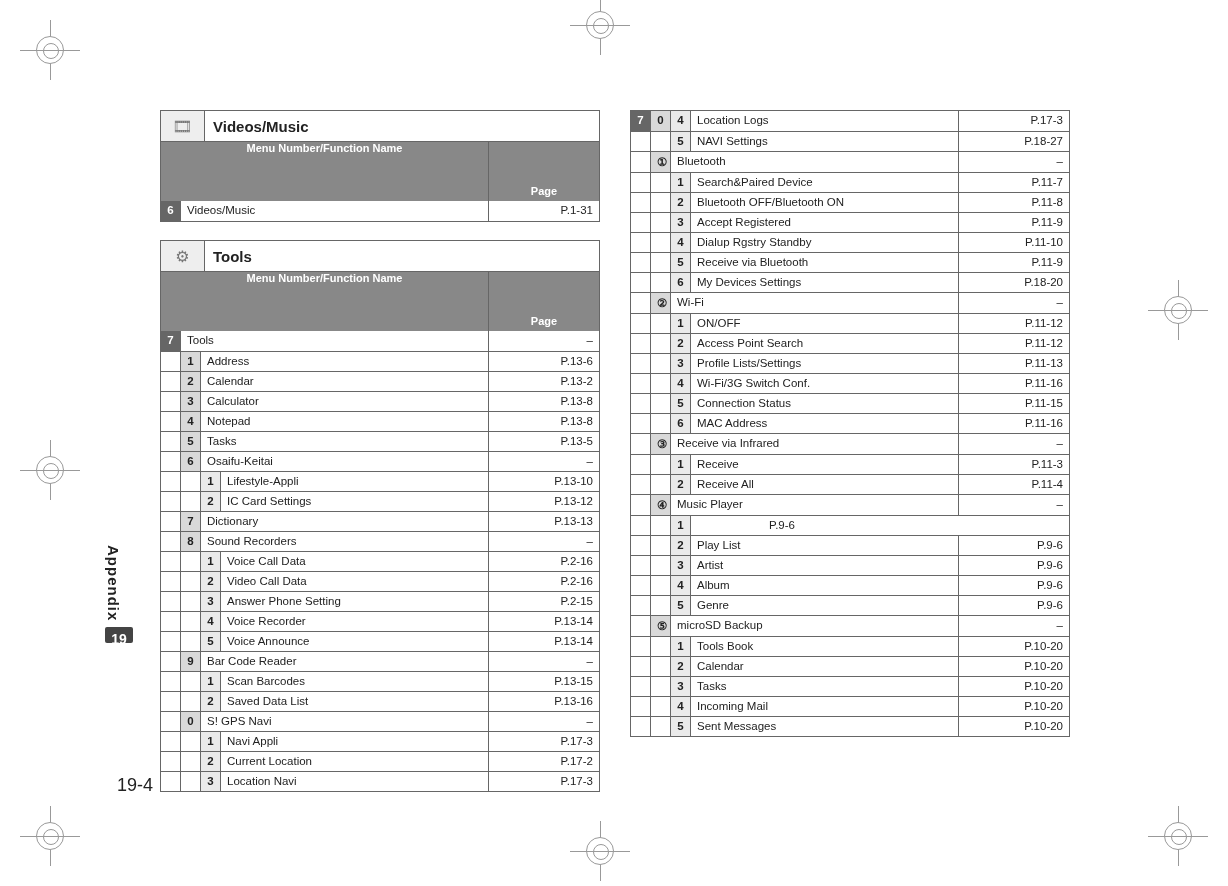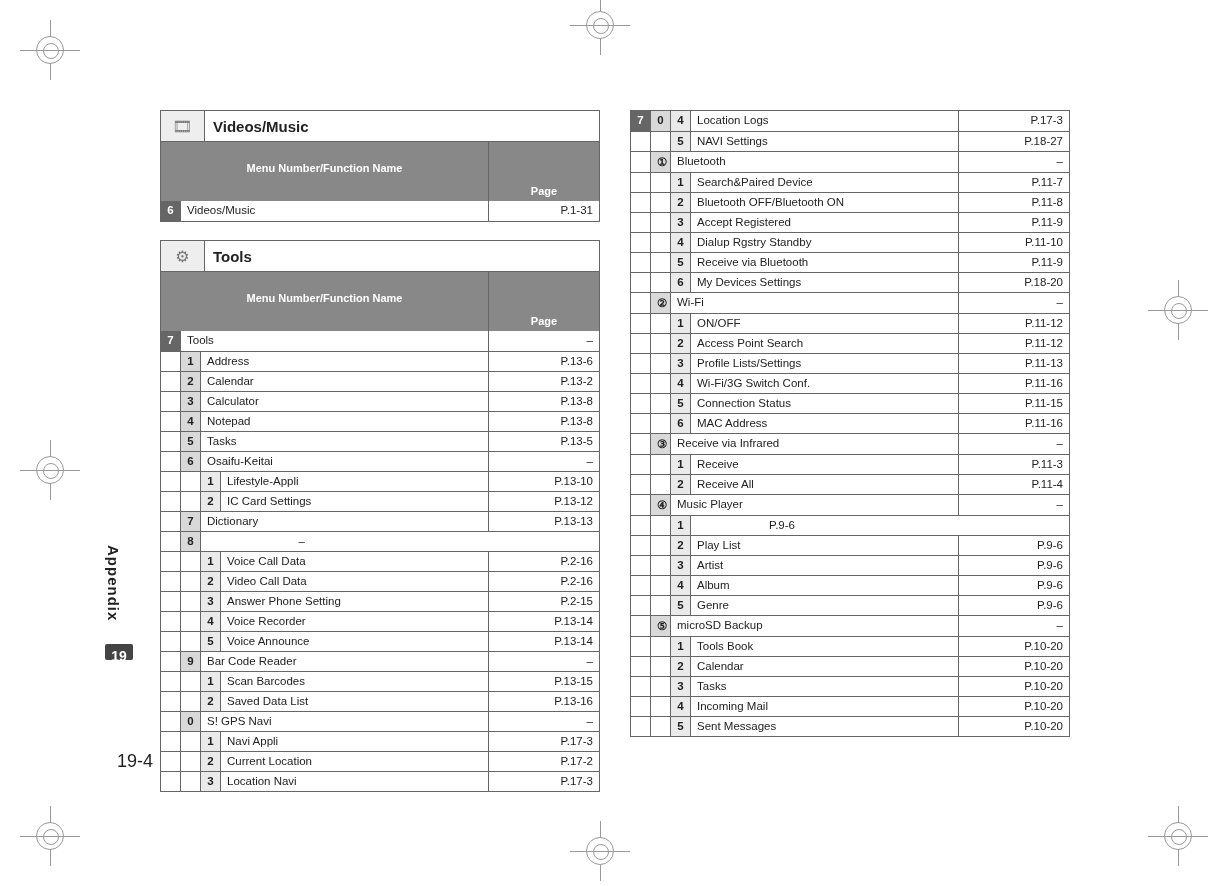--- a/index.html
+++ b/index.html
@@ -29,38 +29,38 @@
   .crop-circle { position: absolute; width: 28px; height: 28px; border: 1px solid #999; border-radius: 50%; left: 50%; top: 50%; transform: translate(-50%,-50%); background: #fff; }
   .crop-circle::after { content: ""; position: absolute; width: 14px; height: 14px; border: 1px solid #999; border-radius: 50%; left: 6px; top: 6px; }
 
   
   .tbl { border: 1px solid #666; margin-bottom: 18px; width: 100%; border-collapse: collapse; }
   .sec-head { display: flex; align-items: center; border-bottom: 1px solid #666; background: #fff; }
   .sec-head .icon { width: 44px; height: 30px; border-right: 1px solid #666; display: flex; align-items: center; justify-content: center; background: #eee; }
   .sec-head .icon span { font-size: 16px; color: #777; }
   .sec-head .title { font-weight: bold; font-size: 15px; padding-left: 8px; }
   .col-head { display: flex; background: #888; color: #fff; font-weight: bold; font-size: 11px; }
-  .col-head .c-name { flex: 1; text-align: center; padding: 20px; border-right: 1px solid #666; }
+  .col-head .c-name { flex: 1; text-align: center; padding: 0; border-right: 1px solid #666; }
   .col-head .c-page { width: 110px; text-align: center; padding: 4px; margin-top: 39px; }
 
   .row { display: flex; border-top: 1px solid #666; min-height: 20px; font-size: 11.5px; }
   .row:first-child { border-top: none; }
   .row > div { padding: 3px 6px; }
   .r-chap { width: 20px; background: #666; color: #fff; font-weight: bold; text-align: center; border-right: 1px solid #666; }
   .r-n1 { width: 20px; background: #d9d9d9; font-weight: bold; text-align: center; border-right: 1px solid #666; }
   .r-n2 { width: 20px; background: #eaeaea; font-weight: bold; text-align: center; border-right: 1px solid #666; }
   .r-name { flex: 1; border-right: 1px solid #666; }
   .r-page { width: 110px; text-align: right; }
   .spacer { width: 20px; border-right: 1px solid #666; background: #fff; }
 
   
   .side-tab { position: absolute; left: 105px; top: 545px; font-weight: bold; }
   .side-tab .label { writing-mode: vertical-rl; font-size: 15px; letter-spacing: 1px; }
-  .side-tab .chip { background: #444; color: #fff; width: 28px; height: 16px; text-align: center; line-height: 24px; font-size: 14px; margin-top: 23px; border-radius: 2px; }
-  .page-num { position: absolute; left: 117px; top: 751px; font-size: 18px; text-align: center; }
+  .side-tab .chip { background: #444; color: #fff; width: 28px; height: 16px; text-align: center; line-height: 24px; font-size: 14px; margin-top: 6px; border-radius: 2px; }
+  .page-num { position: absolute; left: 117px; top: 775px; font-size: 18px; text-align: center; }
 
   .circled { font-family: sans-serif; }
 </style>
 </head>
 <body>
 
 <div class="crop" style="left:20px; top:20px;">
     <div class="crop-circle"></div>
   </div>
 <div class="crop" style="left:570px; top:-5px;">
@@ -180,20 +180,21 @@
             </div>
             <div class="row">
               <div class="spacer"></div>
               <div class="r-n1 circled">7</div>
               <div class="r-name">Dictionary</div>
               <div class="r-page">P.13-13</div>
             </div>
             <div class="row">
               <div class="spacer"></div>
               <div class="r-n1 circled">8</div>
+              <div class="r-name">Sound Recorders</div>
               <div class="r-page">–</div>
             </div>
             <div class="row">
               <div class="spacer"></div>
               <div class="spacer"></div>
               <div class="r-n2">1</div>
               <div class="r-name">Voice Call Data</div>
               <div class="r-page">P.2-16</div>
             </div>
             <div class="row">

